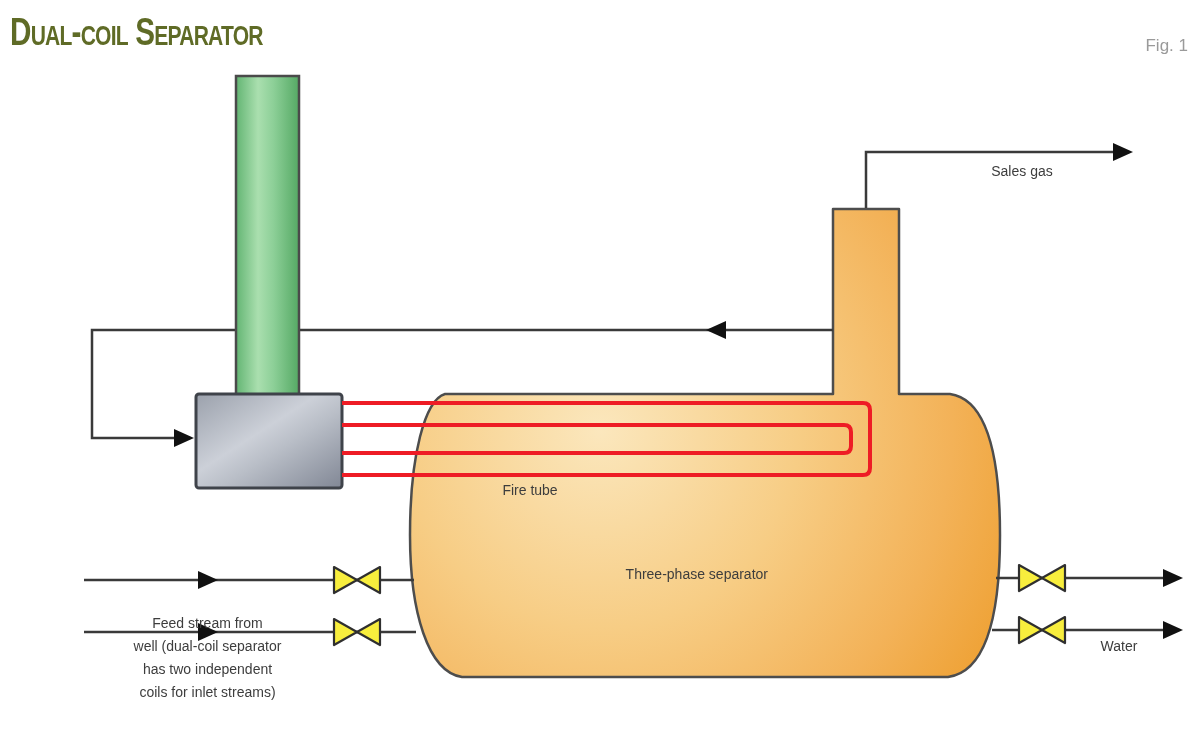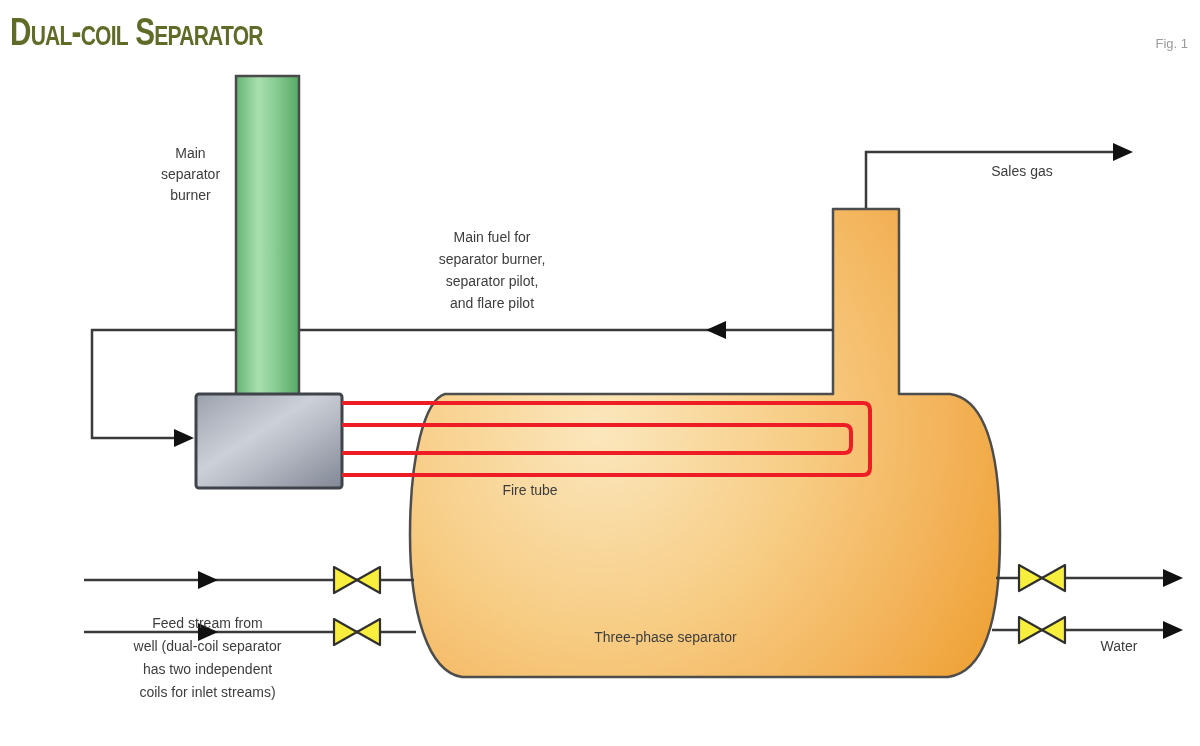--- a/index.html
+++ b/index.html
@@ -25,27 +25,27 @@
     font-weight:bold;
     font-variant:small-caps;
     letter-spacing:-1px;
     color:#5f6b26;
     transform:scaleX(0.78);
     transform-origin:left top;
     white-space:nowrap;
   }
   #figure-label{
     position:absolute;left:1138px;top:36px;width:50px;
-    font-size:13px;color:#9a9a9a;text-align:right;
+    font-size:17px;color:#9a9a9a;text-align:right;
   }
   #lbl-burner{left:128px;top:143px;width:125px;}
   #lbl-fuel{left:392px;top:226px;width:200px;line-height:22px;}
   #lbl-salesgas{left:964px;top:161px;width:116px;}
   #lbl-firetube{left:482px;top:480px;width:96px;}
-  #lbl-threephase{left:563px;top:627px;width:205px;}
+  #lbl-threephase{left:563px;top:564px;width:205px;text-align:right;}
   #lbl-feed{left:80px;top:612px;width:255px;line-height:23px;}
   #lbl-oil{left:1078px;top:499px;width:82px;line-height:22px;}
   #lbl-water{left:1078px;top:636px;width:82px;}
 </style>
 </head>
 <body>
 
 <div id="stage">
 
   <svg id="diagram-svg" width="1200" height="746" viewBox="0 0 1200 746">
@@ -120,27 +120,20 @@
     </g>
     <g stroke="#2f2f2f" stroke-width="2.2" stroke-linejoin="round" fill="#f8ee3d">
       <polygon points="1019,617 1042,630 1019,643"></polygon>
       <polygon points="1065,617 1042,630 1065,643"></polygon>
     </g>
   </svg>
 
   <div id="page-title">Dual-coil Separator</div>
   <div id="figure-label">Fig. 1</div>
 
-  <div class="lbl" id="lbl-burner">Main
-separator
-burner</div>
-  <div class="lbl" id="lbl-fuel">Main fuel for
-separator burner,
-separator pilot,
-and flare pilot</div>
   <div class="lbl" id="lbl-salesgas">Sales gas</div>
   <div class="lbl" id="lbl-firetube">Fire tube</div>
   <div class="lbl" id="lbl-threephase">Three-phase separator</div>
   <div class="lbl" id="lbl-feed">Feed stream from
 well (dual-coil separator
 has two independent
 coils for inlet streams)</div>
   <div class="lbl" id="lbl-water">Water</div>
 </div>
 

